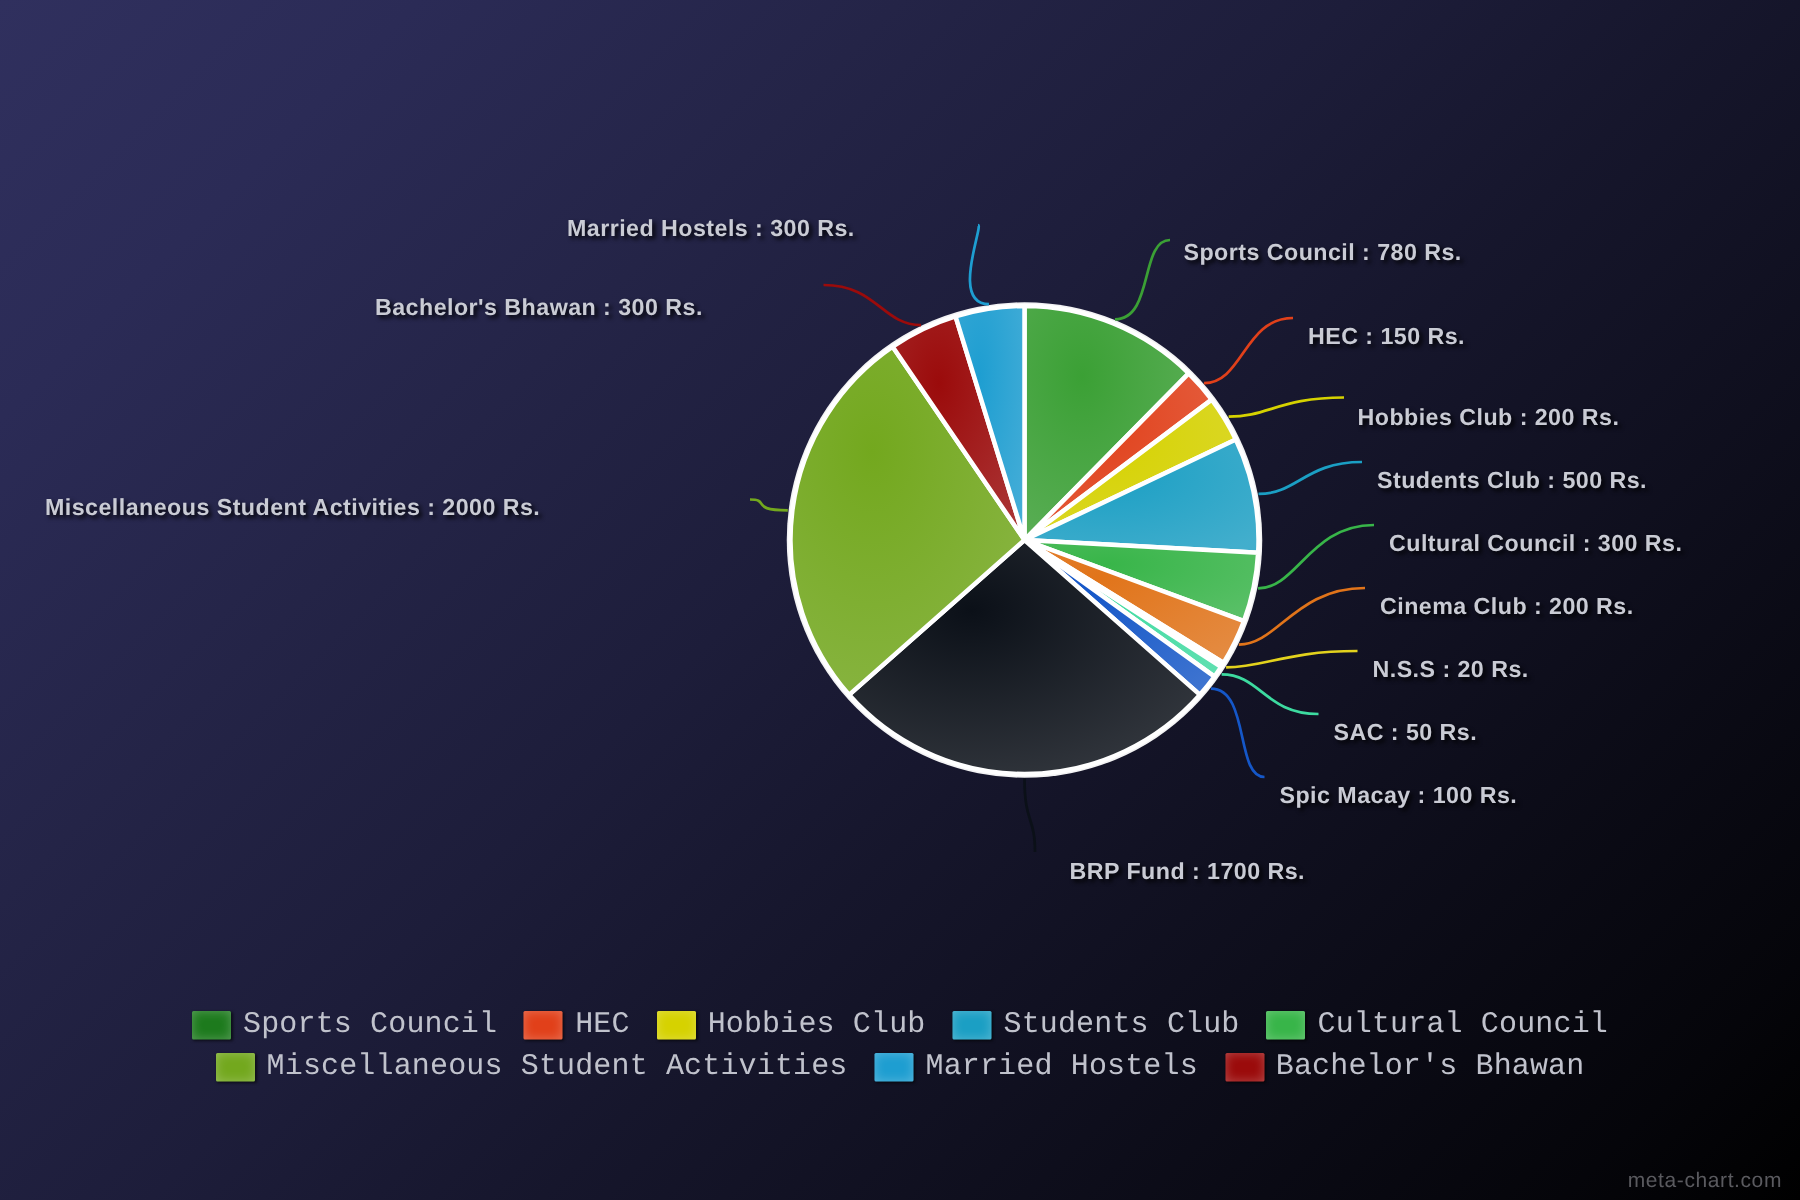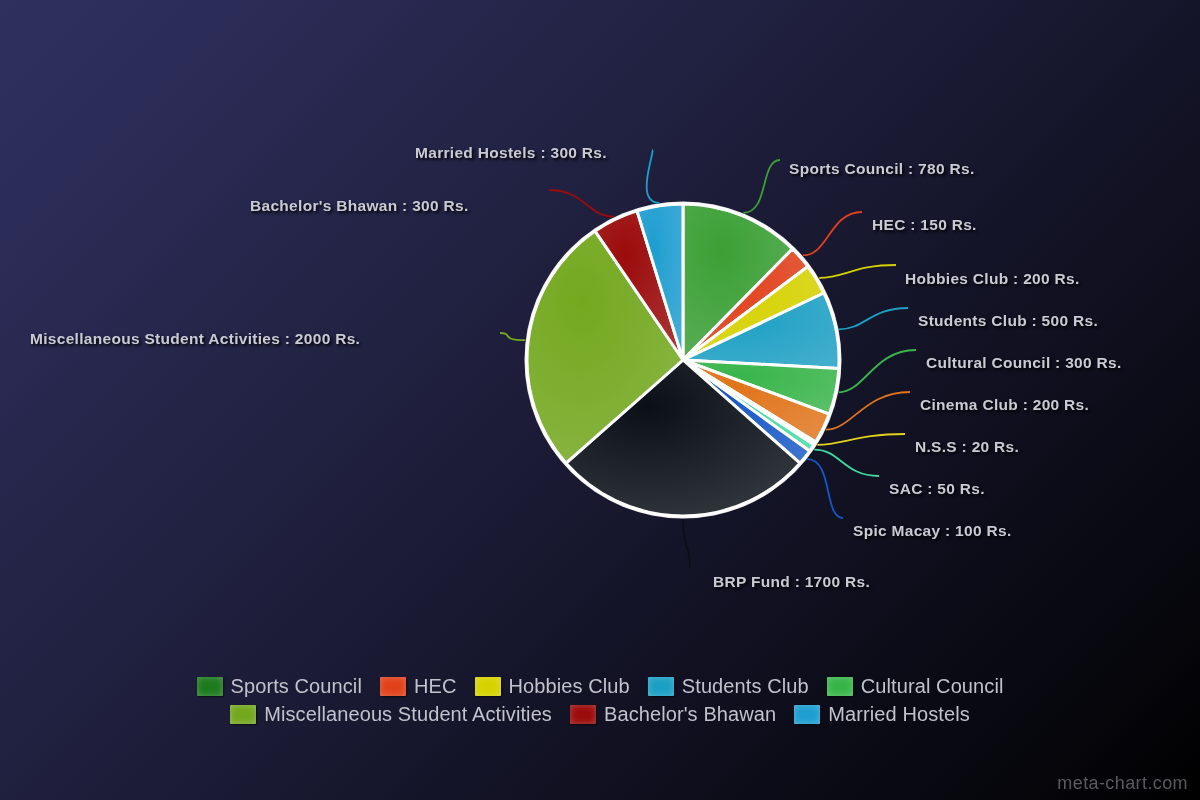--- a/index.html
+++ b/index.html
@@ -55,22 +55,23 @@
   }
   #legend {
     position: absolute;
     left: 0;
     top: 672px;
     width: 1200px;
   }
   .legend-row {
     display: flex;
     justify-content: center;
-    align-items: center;
+    align-items: flex-start;
     height: 28px;
+    font-family: Liberation Mono, monospace;
   }
   .legend-item {
     display: flex;
     align-items: center;
     margin: 0 9px;
   }
   .legend-swatch {
     width: 26px;
     height: 19px;
     margin-right: 8px;
@@ -81,21 +82,21 @@
   .legend-text {
     font-size: 20px;
     color: #c0c2cc;
     white-space: nowrap;
     letter-spacing: 0.1px;
   }
   #watermark {
     position: absolute;
     right: 12px;
     bottom: 6px;
-    font-size: 18px;
+    font-size: 14px;
     color: #5a5a5f;
     letter-spacing: 0.4px;
   }
 </style>
 </head>
 <body>
 
 <div id="chart-root">
 
 
@@ -219,21 +220,21 @@
       <div class="callout-label" style="left: 905px; top: 270px;">Hobbies Club : 200 Rs.</div>
       <div class="callout-label" style="left: 918px; top: 312px;">Students Club : 500 Rs.</div>
       <div class="callout-label" style="left: 926px; top: 354px;">Cultural Council : 300 Rs.</div>
       <div class="callout-label" style="left: 920px; top: 396px;">Cinema Club : 200 Rs.</div>
       <div class="callout-label" style="left: 915px; top: 438px; text-align: center;">N.S.S : 20 Rs.</div>
       <div class="callout-label" style="left: 889px; top: 480px;">SAC : 50 Rs.</div>
       <div class="callout-label" style="left: 853px; top: 522px;">Spic Macay : 100 Rs.</div>
       <div class="callout-label" style="left: 713px; top: 573px;">BRP Fund : 1700 Rs.</div>
       <div class="callout-label" style="left: 30px; top: 330px;">Miscellaneous Student Activities : 2000 Rs.</div>
       <div class="callout-label" style="left: 250px; top: 197px; text-align: center;">Bachelor's Bhawan : 300 Rs.</div>
-      <div class="callout-label" style="left: 378px; top: 144px; margin-left: 37px;">Married Hostels : 300 Rs.</div>
+      <div class="callout-label" style="left: 378px; top: 144px;">Married Hostels : 300 Rs.</div>
     </div>
 
   <div id="legend">
       <div class="legend-row">
         <div class="legend-item">
           <span class="legend-swatch" style="background: rgb(29, 122, 29);"></span>
           <span class="legend-text">Sports Council</span>
         </div>
         <div class="legend-item">
           <span class="legend-swatch" style="background: rgb(225, 64, 26);"></span>
@@ -251,25 +252,25 @@
           <span class="legend-swatch" style="background: rgb(56, 181, 73);"></span>
           <span class="legend-text">Cultural Council</span>
         </div>
       </div>
       <div class="legend-row">
         <div class="legend-item">
           <span class="legend-swatch" style="background: rgb(115, 168, 30);"></span>
           <span class="legend-text">Miscellaneous Student Activities</span>
         </div>
         <div class="legend-item">
+          <span class="legend-swatch" style="background: rgb(30, 158, 209);"></span>
+          <span class="legend-text">Married Hostels</span>
+        </div>
+        <div class="legend-item">
           <span class="legend-swatch" style="background: rgb(155, 11, 11);"></span>
           <span class="legend-text">Bachelor's Bhawan</span>
         </div>
-        <div class="legend-item">
-          <span class="legend-swatch" style="background: rgb(30, 158, 209);"></span>
-          <span class="legend-text">Married Hostels</span>
-        </div>
       </div>
     </div>
 
   <div id="watermark">meta-chart.com</div>
 
 </div>
 
 </body></html>

